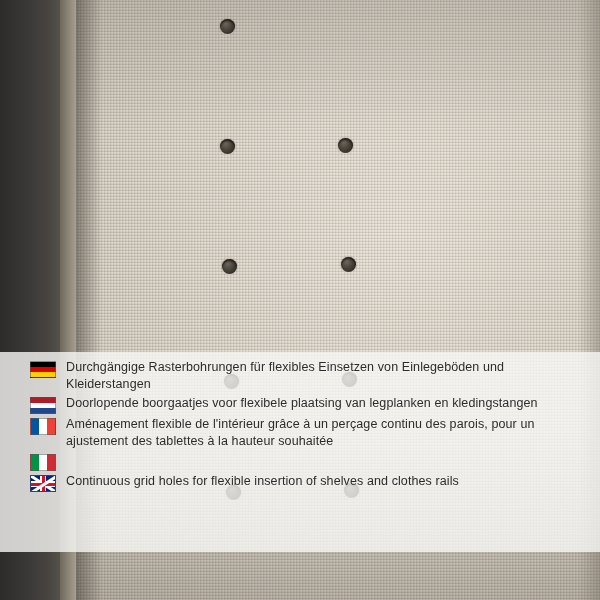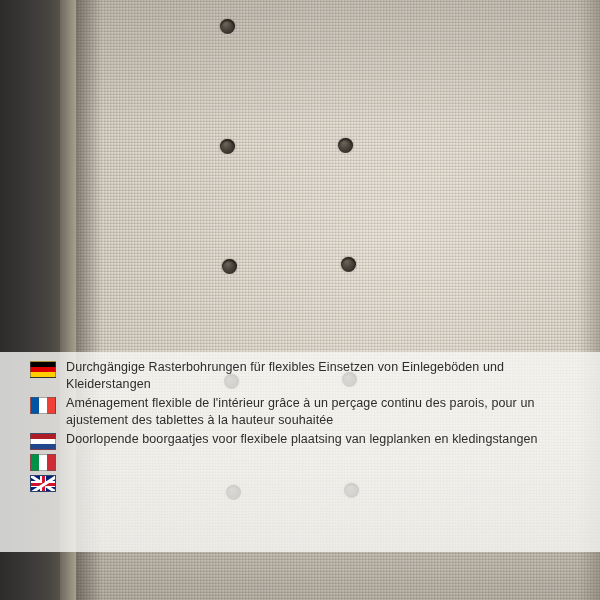--- a/index.html
+++ b/index.html
@@ -199,38 +199,39 @@
 
   <div class="caption-overlay">
     <div class="caption-list">
 
       <div class="caption-row">
         <span class="flag flag-de"></span>
         <span class="caption-text">Durchgängige Rasterbohrungen für flexibles Einsetzen von Einlegeböden und Kleiderstangen</span>
       </div>
 
       <div class="caption-row">
+        <span class="flag flag-nl"></span>
+        <span class="caption-text">Doorlopende boorgaatjes voor flexibele plaatsing van legplanken en kledingstangen</span>
+      </div>
+
+      <div class="caption-row">
         <span class="flag flag-fr"></span>
         <span class="caption-text">Aménagement flexible de l'intérieur grâce à un perçage continu des parois, pour un ajustement des tablettes à la hauteur souhaitée</span>
-      </div>
-
-      <div class="caption-row">
-        <span class="flag flag-nl"></span>
-        <span class="caption-text">Doorlopende boorgaatjes voor flexibele plaatsing van legplanken en kledingstangen</span>
       </div>
 
       <div class="caption-row">
         <span class="flag flag-it"></span>
       </div>
 
       <div class="caption-row">
         <span class="flag flag-gb">
           <span class="gb-cross-h"></span>
           <span class="gb-cross-v"></span>
           <span class="gb-cross-h2"></span>
           <span class="gb-cross-v2"></span>
         </span>
+        <span class="caption-text">Continuous grid holes for flexible insertion of shelves and clothes rails</span>
       </div>
 
     </div>
   </div>
 
 </div>
 
 </body></html>

